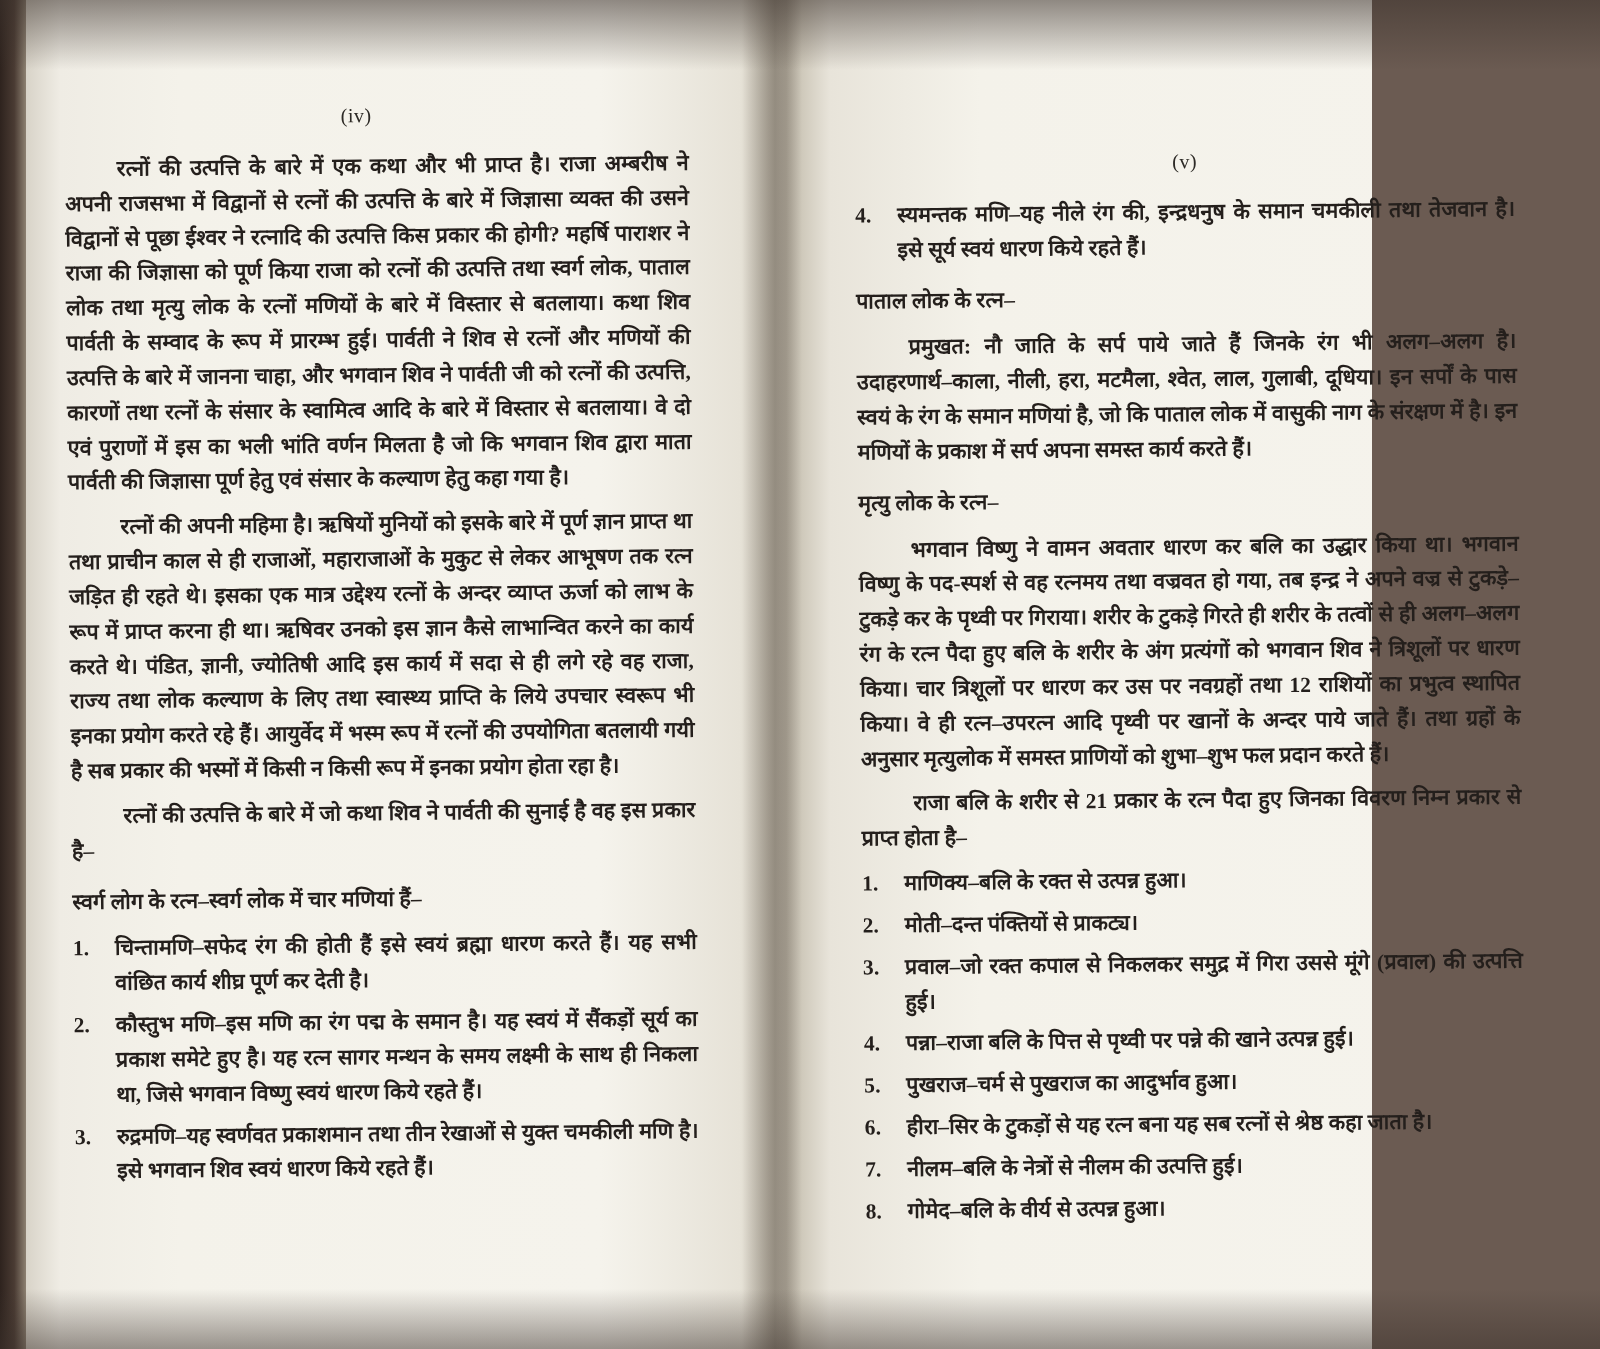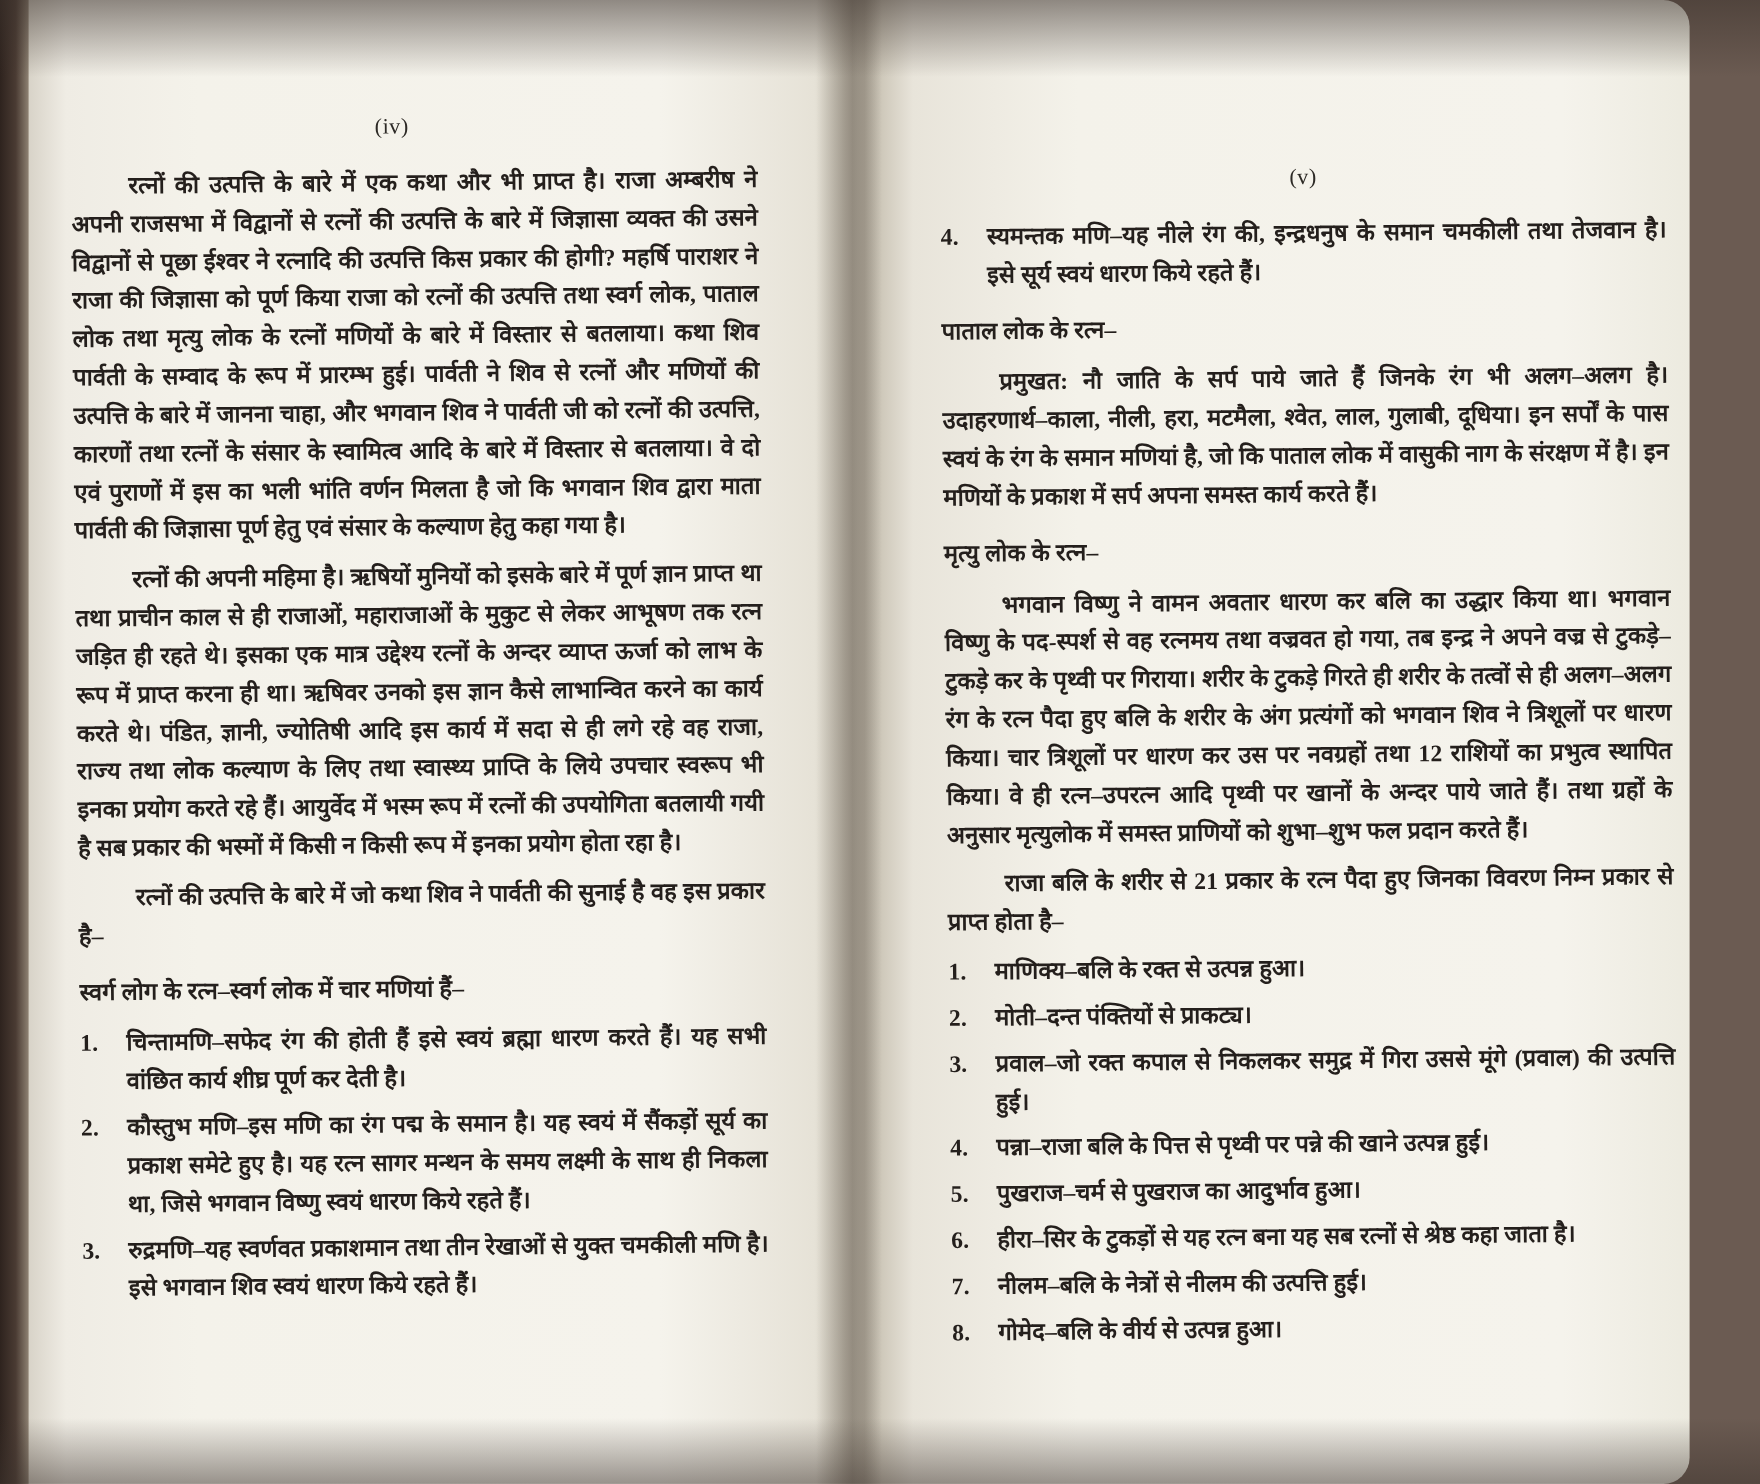--- a/index.html
+++ b/index.html
@@ -8,30 +8,29 @@
   }
   body {
     width: 1600px;
     height: 1349px;
     background: #6b5b52;
     font-family: "Liberation Serif", serif;
     overflow: hidden;
   }
   .book {
     position: relative;
-    width: 1536px;
+    width: 1372px;
     height: 1349px;
     background:
       linear-gradient(to right,
         #3a2e28 0px, #5a4a40 14px, #d8d3c8 26px,
         #efece4 60px, #f4f2ea 180px, #f5f3ec 600px,
         #e6e2d7 740px, #cfc9bb 770px, #b9b2a4 786px,
         #cfc9bb 802px, #e8e4da 830px, #f4f2ea 980px,
         #f5f3ec 1420px, #eceadf 1540px, #ddd8cc 1580px, #c9c3b6 1600px);
-    border-radius: 24px;
   }
   .spine-shadow {
     position: absolute;
     top: 0;
     left: 742px;
     width: 60px;
     height: 1349px;
     background: linear-gradient(to right, rgba(80,70,60,0) 0%, rgba(70,60,50,0.35) 45%, rgba(70,60,50,0.40) 55%, rgba(80,70,60,0) 100%);
     pointer-events: none;
   }

